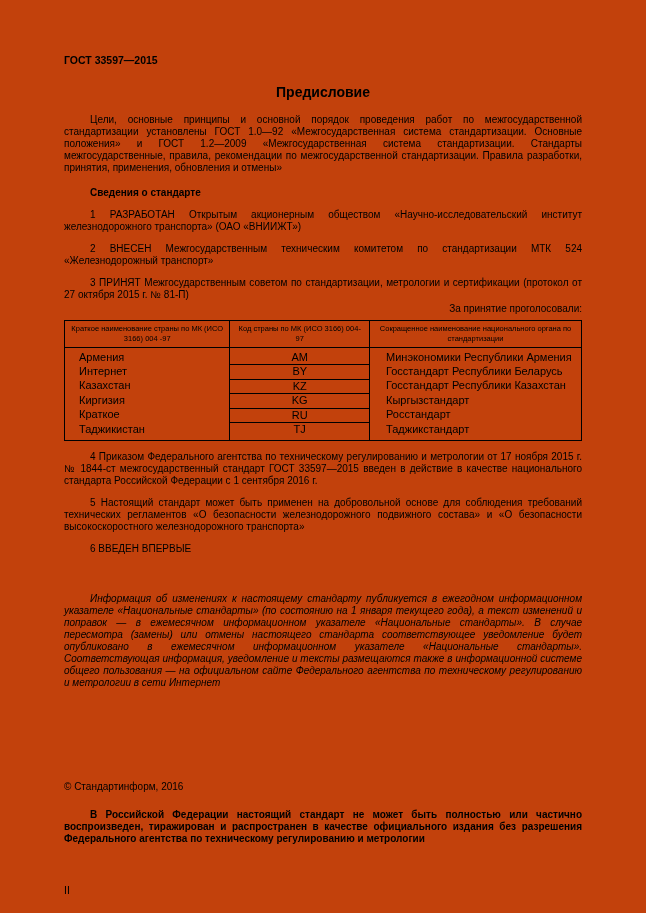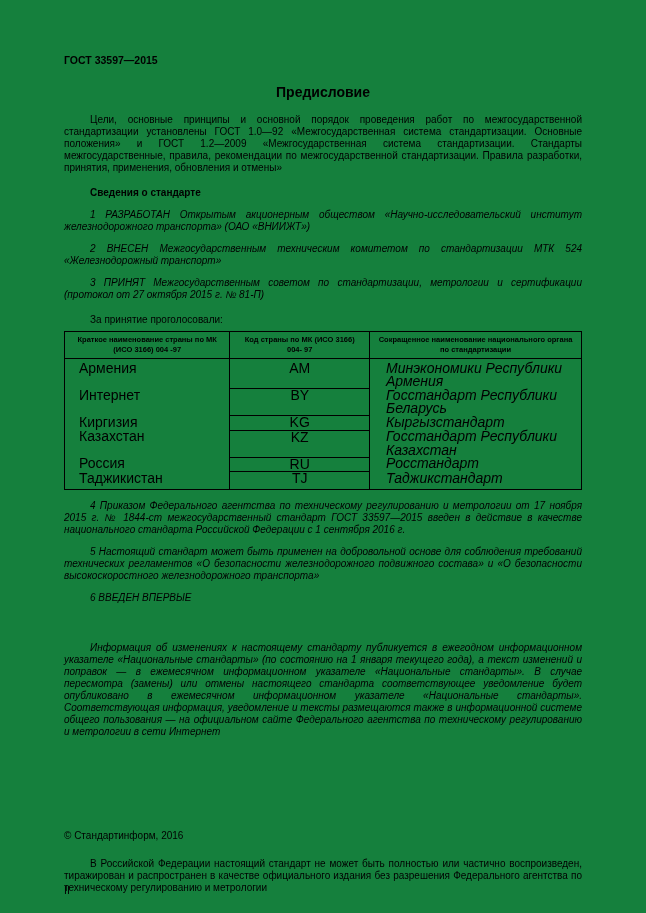--- a/index.html
+++ b/index.html
@@ -1,70 +1,70 @@
 <!DOCTYPE html>
 <html><head>
 <meta charset="utf-8">
 <style>
   html, body { margin: 0; padding: 0; background: #ffffff; }
   .page {
     position: relative;
     width: 646px;
     height: 913px;
     margin: 0 auto;
-    background: #15803d;
+    background: #c2410c;
     color: #000000;
     font-family: "Liberation Sans", sans-serif;
     font-size: 10px;
     line-height: 1.2;
     box-sizing: border-box;
     padding: 54px 64px 0 64px;
     overflow: hidden;
   }
   p { margin: 0; text-align: justify; }
   .indent { text-indent: 26px; }
   .doc-number { font-weight: bold; font-size: 10.5px; text-align: left; }
   .title { text-align: center; font-weight: bold; font-size: 14px; margin-top: 17px; }
   .intro { margin-top: 14px; }
   .section-heading { font-weight: bold; margin-top: 13px; text-indent: 26px; text-align: left; }
-  .item { margin-top: 10px; font-style: italic; }
-  .vote-caption { margin-top: 13px; text-indent: 26px; text-align: left; }
+  .item { margin-top: 10px; }
+  .vote-caption { margin-top: 2px; text-indent: 26px; text-align: right; }
 
   table.vote {
     width: 100%;
     border-collapse: collapse;
     margin-top: 5px;
     border: 1px solid #000;
   }
   table.vote th {
     border: 1px solid #000;
-    font-weight: bold;
+    font-weight: normal;
     font-size: 7.5px;
     line-height: 1.3;
     text-align: center;
     vertical-align: middle;
     padding: 3px 6px;
   }
   table.vote td {
-    font-size: 14px;
+    font-size: 11px;
     line-height: 13.5px;
     padding: 0 6px;
     vertical-align: top;
     border-left: 1px solid #000;
     border-right: 1px solid #000;
   }
   table.vote tbody tr:first-child td { padding-top: 3px; }
   table.vote tbody tr:last-child td { padding-bottom: 3px; }
   table.vote td.col-country { width: 32%; padding-left: 14px; }
   table.vote td.col-code { width: 27%; text-align: center; border-bottom: 1px solid #000; }
-  table.vote td.col-organ { width: 41%; padding-left: 16px; font-style: italic; }
+  table.vote td.col-organ { width: 41%; padding-left: 16px; }
 
   .notice { font-style: italic; margin-top: 38px; }
   .copyright { text-align: left; margin-top: 92px; }
-  .footer-note { margin-top: 16px; }
+  .footer-note { margin-top: 16px; font-weight: bold; }
   .page-number {
     position: absolute;
     left: 64px;
     bottom: 16px;
     font-size: 10.5px;
     text-align: left;
   }
 </style>
 </head>
 <body>
@@ -98,31 +98,31 @@
         <td class="col-country">Армения</td>
         <td class="col-code">AM</td>
         <td class="col-organ">Минэкономики Республики Армения</td>
       </tr>
       <tr>
         <td class="col-country">Интернет</td>
         <td class="col-code">BY</td>
         <td class="col-organ">Госстандарт Республики Беларусь</td>
       </tr>
       <tr>
+        <td class="col-country">Казахстан</td>
+        <td class="col-code">KZ</td>
+        <td class="col-organ">Госстандарт Республики Казахстан</td>
+      </tr>
+      <tr>
         <td class="col-country">Киргизия</td>
         <td class="col-code">KG</td>
         <td class="col-organ">Кыргызстандарт</td>
       </tr>
       <tr>
-        <td class="col-country">Казахстан</td>
-        <td class="col-code">KZ</td>
-        <td class="col-organ">Госстандарт Республики Казахстан</td>
-      </tr>
-      <tr>
-        <td class="col-country">Россия</td>
+        <td class="col-country">Краткое</td>
         <td class="col-code">RU</td>
         <td class="col-organ">Росстандарт</td>
       </tr>
       <tr>
         <td class="col-country">Таджикистан</td>
         <td class="col-code">TJ</td>
         <td class="col-organ">Таджикстандарт</td>
       </tr>
     </tbody>
   </table>

